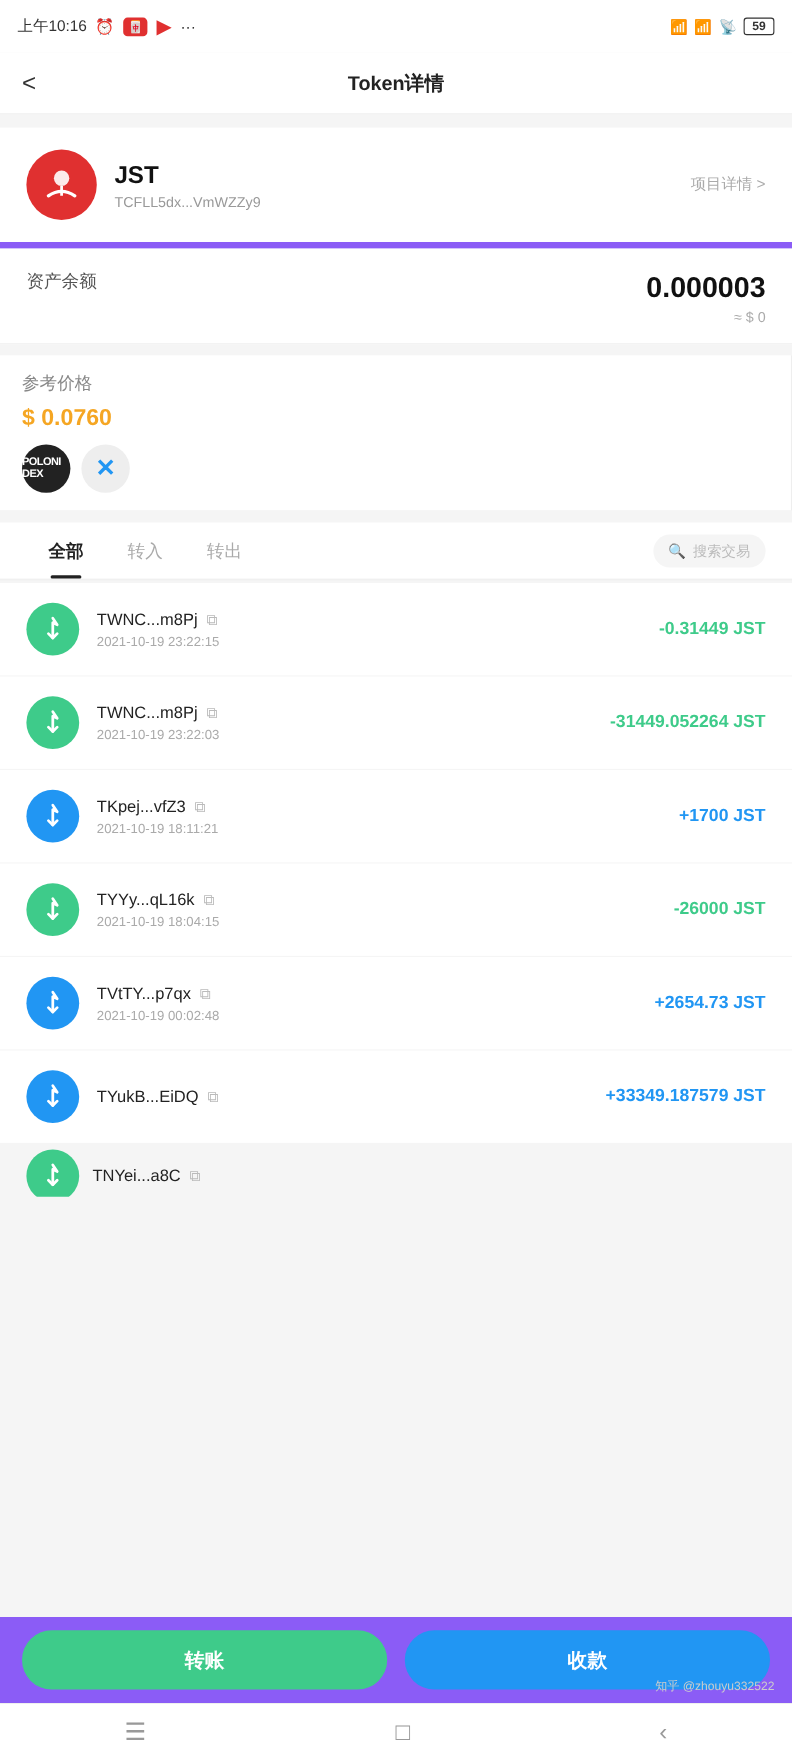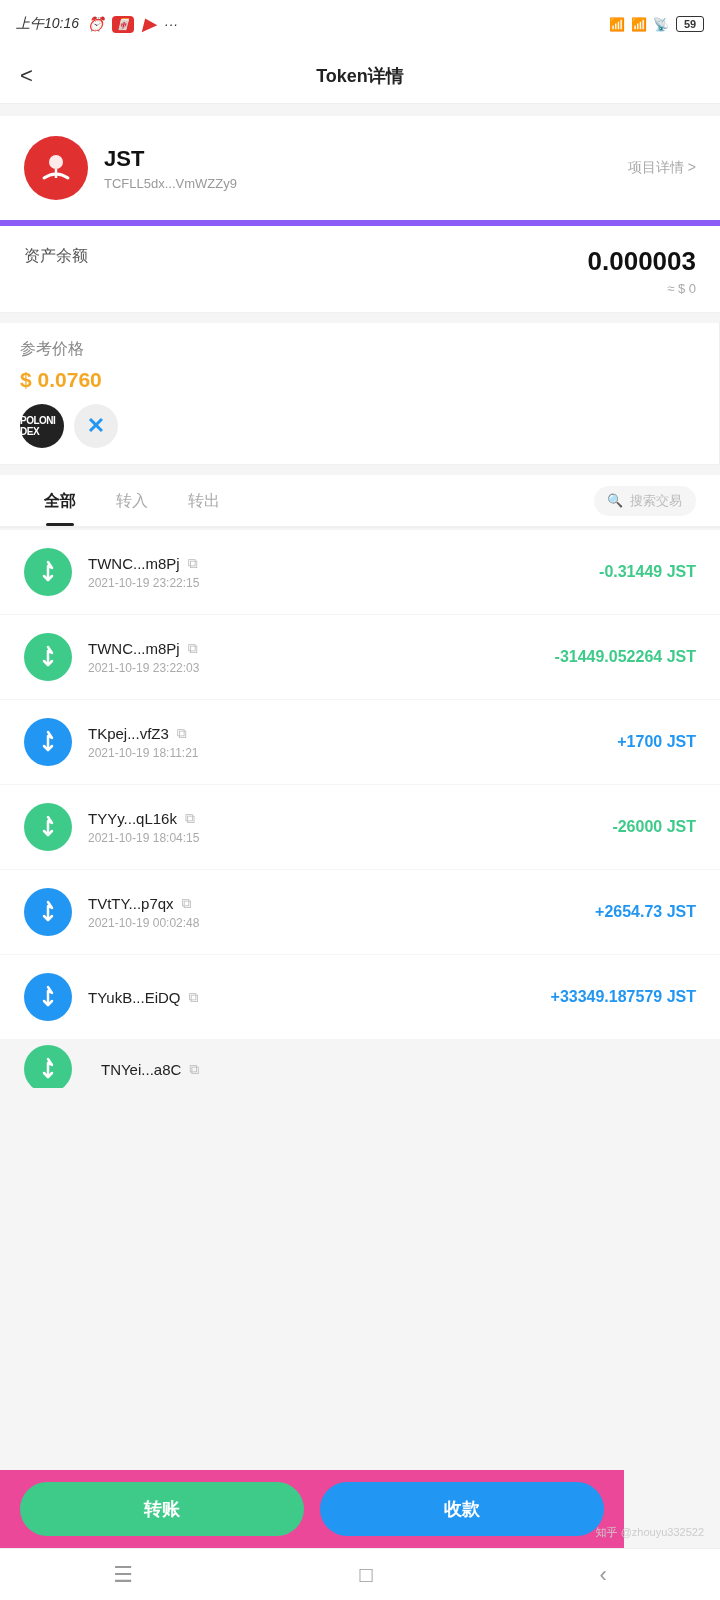--- a/index.html
+++ b/index.html
@@ -17,21 +17,21 @@
     .status-bar {
       background: #fff;
       height: 48px;
       display: flex;
       align-items: center;
       justify-content: space-between;
       padding: 0 16px;
       font-size: 14px;
       color: #333;
     }
-    .status-left { display: flex; align-items: center; gap: 8px; font-style: italic; }
+    .status-left { display: flex; align-items: center; gap: 8px; }
     .status-right { display: flex; align-items: center; gap: 6px; font-size: 13px; }
     .battery {
       display: inline-flex; align-items: center; justify-content: center;
       border: 1.5px solid #333; border-radius: 3px; padding: 1px 3px;
       font-size: 11px; font-weight: 600; min-width: 28px;
     }
 
     
     .header {
       background: #fff;
@@ -202,25 +202,25 @@
       font-weight: 600;
       white-space: nowrap;
     }
     .tx-amount-negative { color: #3ecb8a; text-align: right; }
     .tx-amount-positive { color: #2196F3; }
 
     
     .bottom-buttons {
       position: fixed;
       bottom: 52px;
-      left: 0; width: 624px;
+      left: 0; width: 720px;
       display: flex;
       padding: 12px 20px;
       gap: 16px;
-      background: #ec4899;
+      background: #8b5cf6;
     }
     .btn-transfer {
       flex: 1;
       height: 54px;
       border-radius: 28px;
       background: #3ecb8a;
       border: none;
       font-size: 18px;
       font-weight: 600;
       color: white;
@@ -258,21 +258,21 @@
       right: 16px;
       font-size: 11px;
       color: #ccc;
     }
 
     
     .tx-item-partial {
       display: flex;
       align-items: center;
       padding: 14px 24px 4px;
-      gap: 29px;
+      gap: 12px;
       overflow: hidden;
       max-height: 48px;
     }
   </style>
 </head>
 <body>
 
 <div class="status-bar">
   <div class="status-left">
     <span>上午10:16</span>

